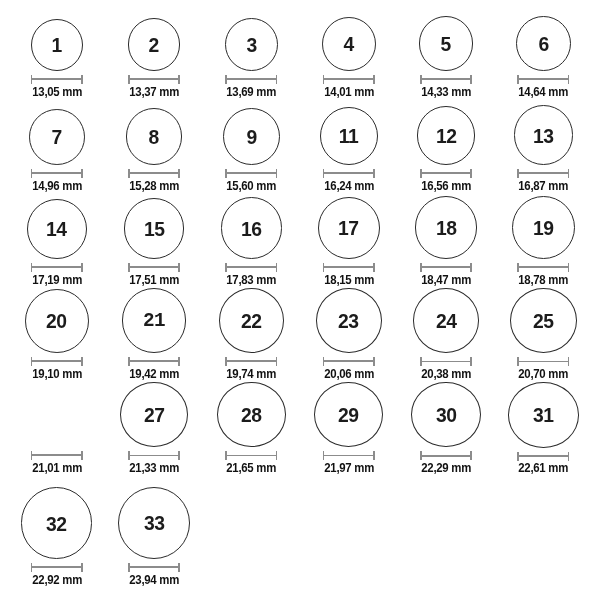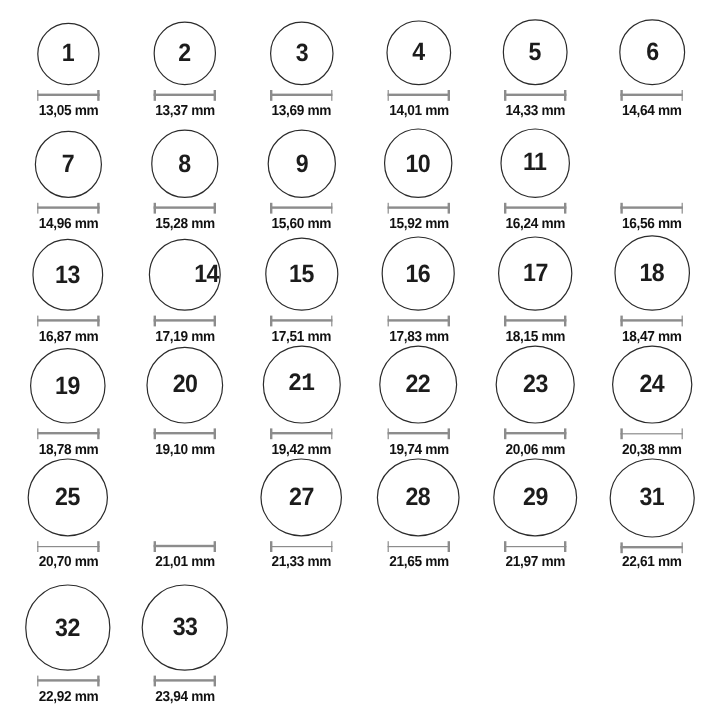--- a/index.html
+++ b/index.html
@@ -186,45 +186,37 @@
       <span class="num">9</span>
     </div>
     <div class="measure">
       <span class="tick-left"></span>
       <span class="bar"></span>
       <span class="tick-right"></span>
     </div>
     <div class="mm-label">15,60 mm</div>
   </div>
 
-  <div class="cell">
-    <div class="ring" style="width: 57.6px; height: 57.6px;">
-      <span class="num">10</span>
-    </div>
-    <div class="measure">
-      <span class="tick-left"></span>
-      <span class="bar"></span>
-      <span class="tick-right"></span>
-    </div>
-    <div class="mm-label">15,92 mm</div>
-  </div>
 
   <div class="cell">
     <div class="ring" style="width: 58.3px; height: 58.3px;">
       <span class="num">11</span>
     </div>
     <div class="measure">
       <span class="tick-left"></span>
       <span class="bar"></span>
       <span class="tick-right"></span>
     </div>
     <div class="mm-label">16,24 mm</div>
   </div>
 
   <div class="cell">
+    <div class="ring" style="width: 58.9px; height: 58.9px;">
+      <span class="num">12</span>
+    </div>
     <div class="measure">
       <span class="tick-left"></span>
       <span class="bar"></span>
       <span class="tick-right"></span>
     </div>
     <div class="mm-label">16,56 mm</div>
   </div>
 
   <div class="cell">
     <div class="ring" style="width: 59.5px; height: 59.5px; justify-content: center;">
@@ -232,21 +224,21 @@
     </div>
     <div class="measure">
       <span class="tick-left"></span>
       <span class="bar"></span>
       <span class="tick-right"></span>
     </div>
     <div class="mm-label">16,87 mm</div>
   </div>
 
   <div class="cell">
-    <div class="ring" style="width: 60.1px; height: 60.1px; justify-content: flex-end;">
+    <div class="ring" style="width: 60.1px; height: 60.1px;">
       <span class="num">14</span>
     </div>
     <div class="measure">
       <span class="tick-left"></span>
       <span class="bar"></span>
       <span class="tick-right"></span>
     </div>
     <div class="mm-label">17,19 mm</div>
   </div>
 
@@ -420,20 +412,31 @@
       <span class="num">29</span>
     </div>
     <div class="measure">
       <span class="tick-left"></span>
       <span class="bar"></span>
       <span class="tick-right"></span>
     </div>
     <div class="mm-label">21,97 mm</div>
   </div>
 
+  <div class="cell">
+    <div class="ring" style="width: 70.1px; height: 70.1px;">
+      <span class="num">30</span>
+    </div>
+    <div class="measure">
+      <span class="tick-left"></span>
+      <span class="bar"></span>
+      <span class="tick-right"></span>
+    </div>
+    <div class="mm-label">22,29 mm</div>
+  </div>
 
   <div class="cell">
     <div class="ring" style="width: 70.8px; height: 70.8px;">
       <span class="num">31</span>
     </div>
     <div class="measure">
       <span class="tick-left"></span>
       <span class="bar"></span>
       <span class="tick-right"></span>
     </div>

